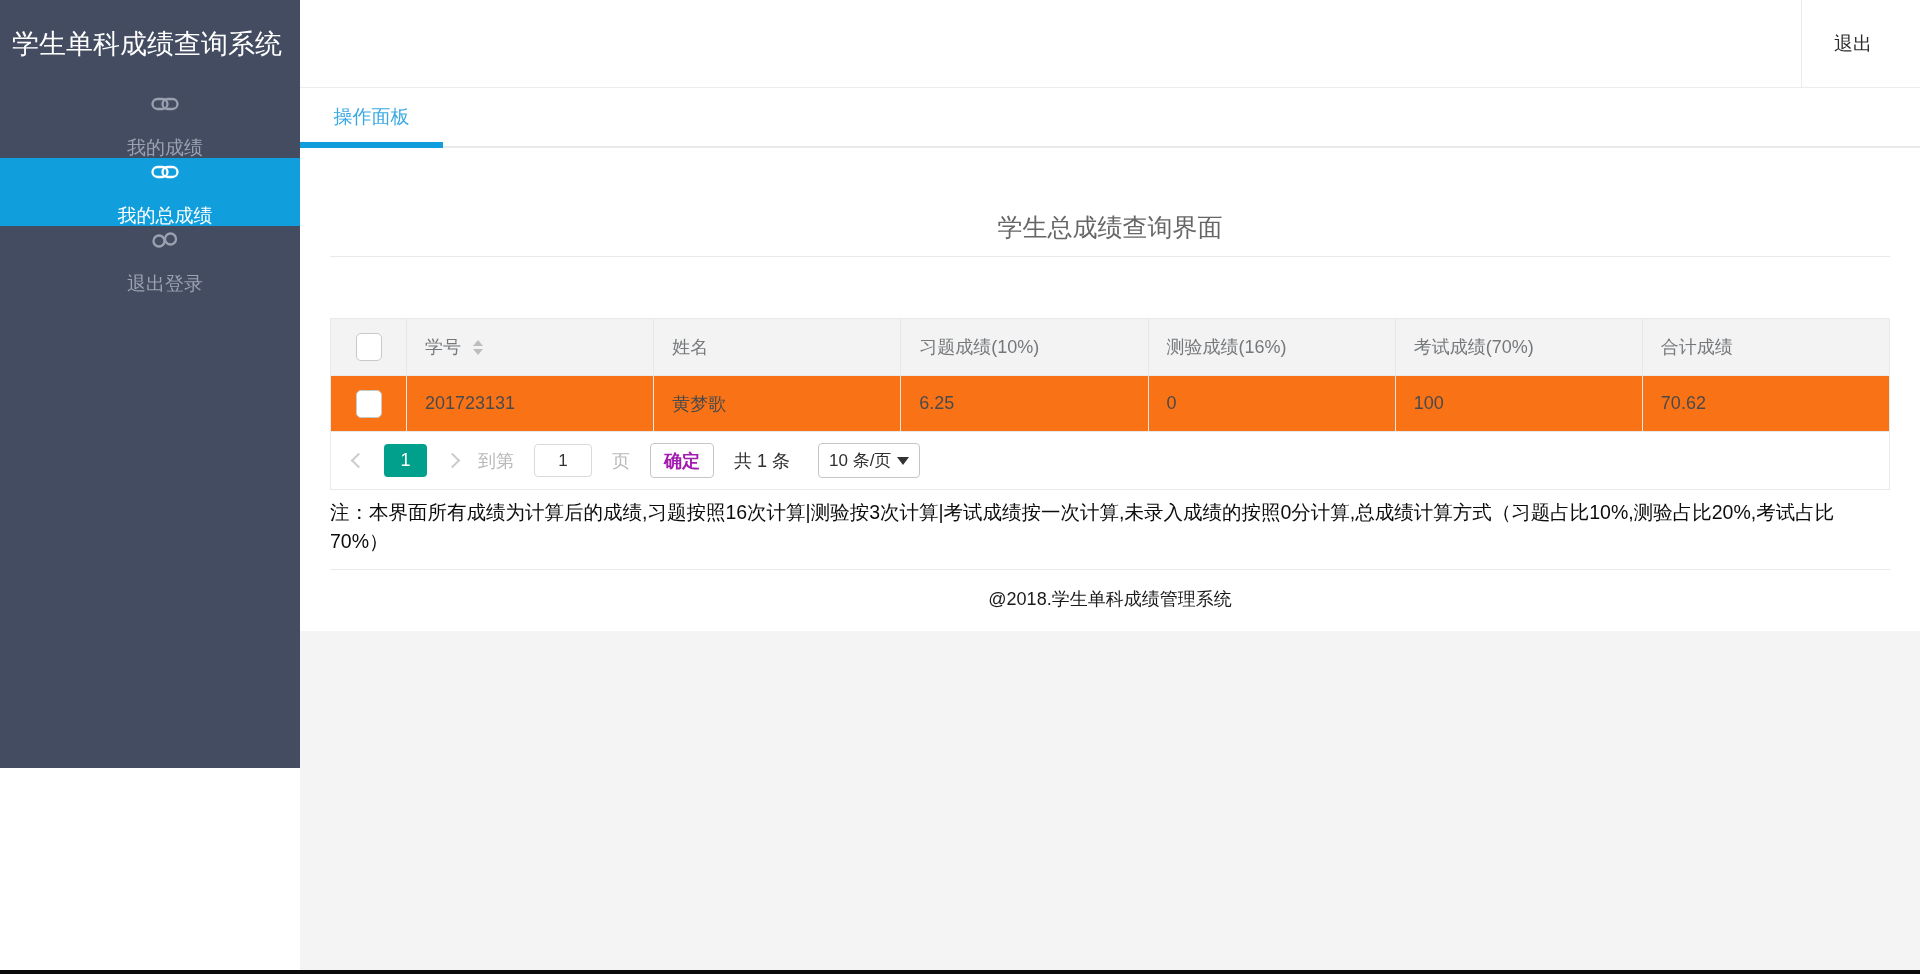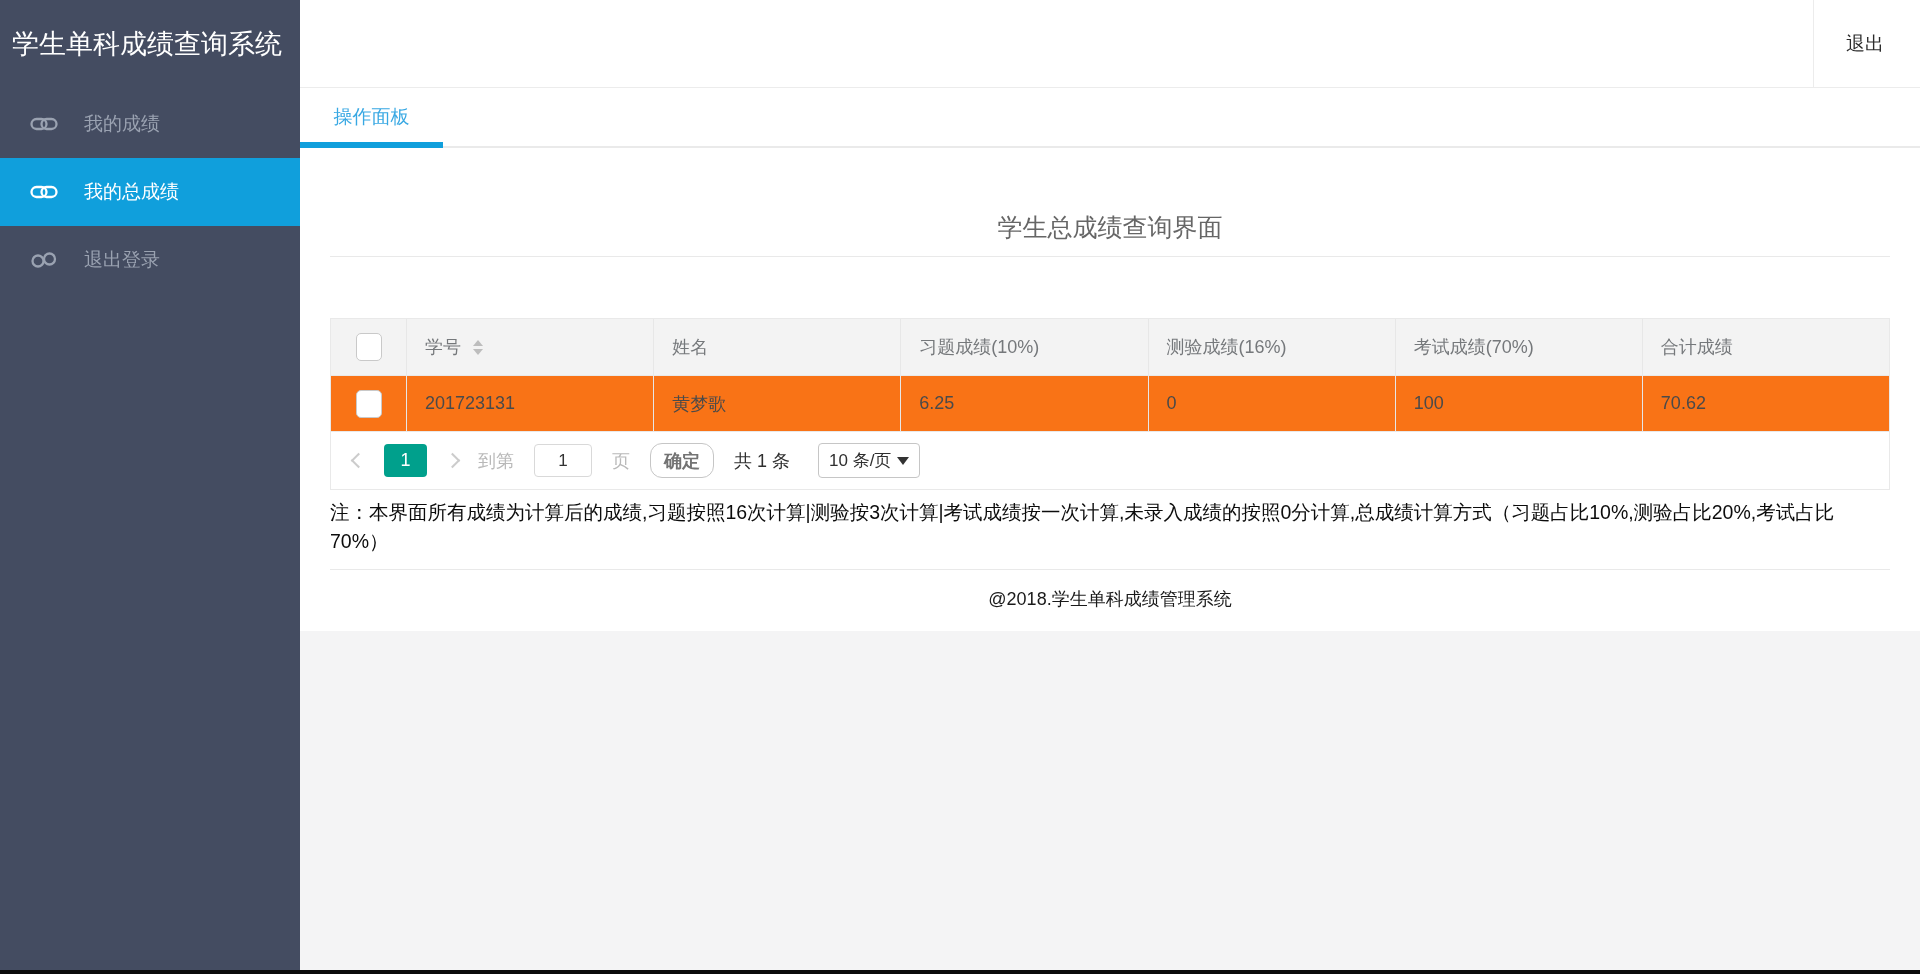--- a/index.html
+++ b/index.html
@@ -3,31 +3,31 @@
 <meta charset="utf-8">
 <style>
   * { margin:0; padding:0; box-sizing:border-box; }
   html,body { width:1920px; height:974px; }
   body {
     position:relative; overflow:hidden; background:#fff;
     font-family:"Liberation Sans","DejaVu Sans",sans-serif;
     color:#333;
   }
   
-  .sidebar { position:absolute; left:0; top:0; width:300px; height:970px; background:#444c61; }
+  .sidebar { position:absolute; left:0; top:0; width:300px; height:768px; background:#444c61; }
   .sidebar-title { color:#ffffff; font-size:27px; line-height:34px; padding:27px 12px 0 12px; white-space:nowrap; }
   .menu { margin-top:29px; }
-  .menu-item { height:68px; display:flex; align-items:center; padding-left:30px; gap:26px;
-    color:#9aa2b1; font-size:19px; cursor:pointer; }
+  .menu-item { height:68px; display:flex; align-items:center; padding-left:30px; gap:17px;
+    color:#9aa2b1; font-size:19px; cursor:pointer;flex-direction:column; }
   .menu-item.active { background:#109fdc; color:#ffffff; }
   .menu-item svg { width:28px; height:28px; flex:0 0 auto; }
   
   .topbar { position:absolute; left:300px; top:0; width:1620px; height:88px; background:#fff;
     border-bottom:1px solid #ececec; }
-  .logout { position:absolute; right:4px; top:0; width:103px; height:87px; border-left:1px solid #ececec;
+  .logout { position:absolute; right:16px; top:0; width:103px; height:87px; border-left:1px solid #ececec;
     display:flex; align-items:center; justify-content:center; font-size:19px; color:#2b2b2b; cursor:pointer; background:#fff; }
   
   .tabbar { position:absolute; left:300px; top:88px; width:1620px; height:60px; background:#fff;
     border-bottom:2px solid #eaeaea; }
   .tab { position:relative; width:143px; height:58px; display:flex; align-items:center; justify-content:center;
     font-size:19px; color:#38a8e3; cursor:pointer; }
   .tab-underline { position:absolute; left:0; bottom:-2px; width:100%; height:6px; background:#109fdc; }
   
   .content { position:absolute; left:300px; top:160px; width:1620px; height:483px; background:#fff; padding:12px 30px; }
   .page-title { margin-top:40px; height:30px; line-height:30px; text-align:center; font-size:25px; color:#666; }
@@ -46,22 +46,22 @@
   
   .pagi { height:58px; border-top:1px solid #e9e9e9; display:flex; align-items:center; padding-left:22px; gap:20px; font-size:18px; background:#fff; }
   .chev { width:11px; height:11px; border-left:2px solid #ccc; border-bottom:2px solid #ccc; cursor:pointer; }
   .chev-left  { transform:rotate(45deg); }
   .chev-right { transform:rotate(-135deg); }
   .page-btn { width:43px; height:33px; border-radius:4px; background:#00a08c; color:#fff;
     display:flex; align-items:center; justify-content:center; font-size:18px; cursor:pointer; }
   .goto-label { color:#b9b9b9; }
   .goto-input { width:58px; height:33px; border:1px solid #d9d9d9; border-radius:4px; text-align:center;
     font-size:17px; color:#333; outline:none; font-family:inherit; }
-  .confirm-btn { width:64px; height:35px; border:1px solid #c6c6c6; border-radius:12px; background:#fff;
-    font-size:18px; font-weight:bold; color:#737373; cursor:pointer; font-family:inherit; }
+  .confirm-btn { width:64px; height:35px; border:1px solid #c6c6c6; border-radius:4px; background:#fff;
+    font-size:18px; font-weight:bold; color:#a21caf; cursor:pointer; font-family:inherit; }
   .total-label { color:#2f2f2f; }
   .size-select { width:102px; height:35px; border:1px solid #c6c6c6; border-radius:4px; background:#fff;
     display:flex; align-items:center; justify-content:space-between; padding:0 10px; font-size:17px; color:#2f2f2f; cursor:pointer;margin-left:8px; }
   .caret { width:0; height:0; border-left:6px solid transparent; border-right:6px solid transparent; border-top:8px solid #333; }
   
   .note { margin-top:8px; font-size:19.5px; line-height:29px; color:#0c0c0c; }
   .divider2 { border-top:1px solid #e9e9e9; margin-top:13px; }
   .page-footer { margin-top:17px; text-align:center; font-size:18px; color:#1a1a1a; }
   
   .gray-area { position:absolute; left:300px; top:631px; width:1620px; height:339px; background:#f4f4f5; }

